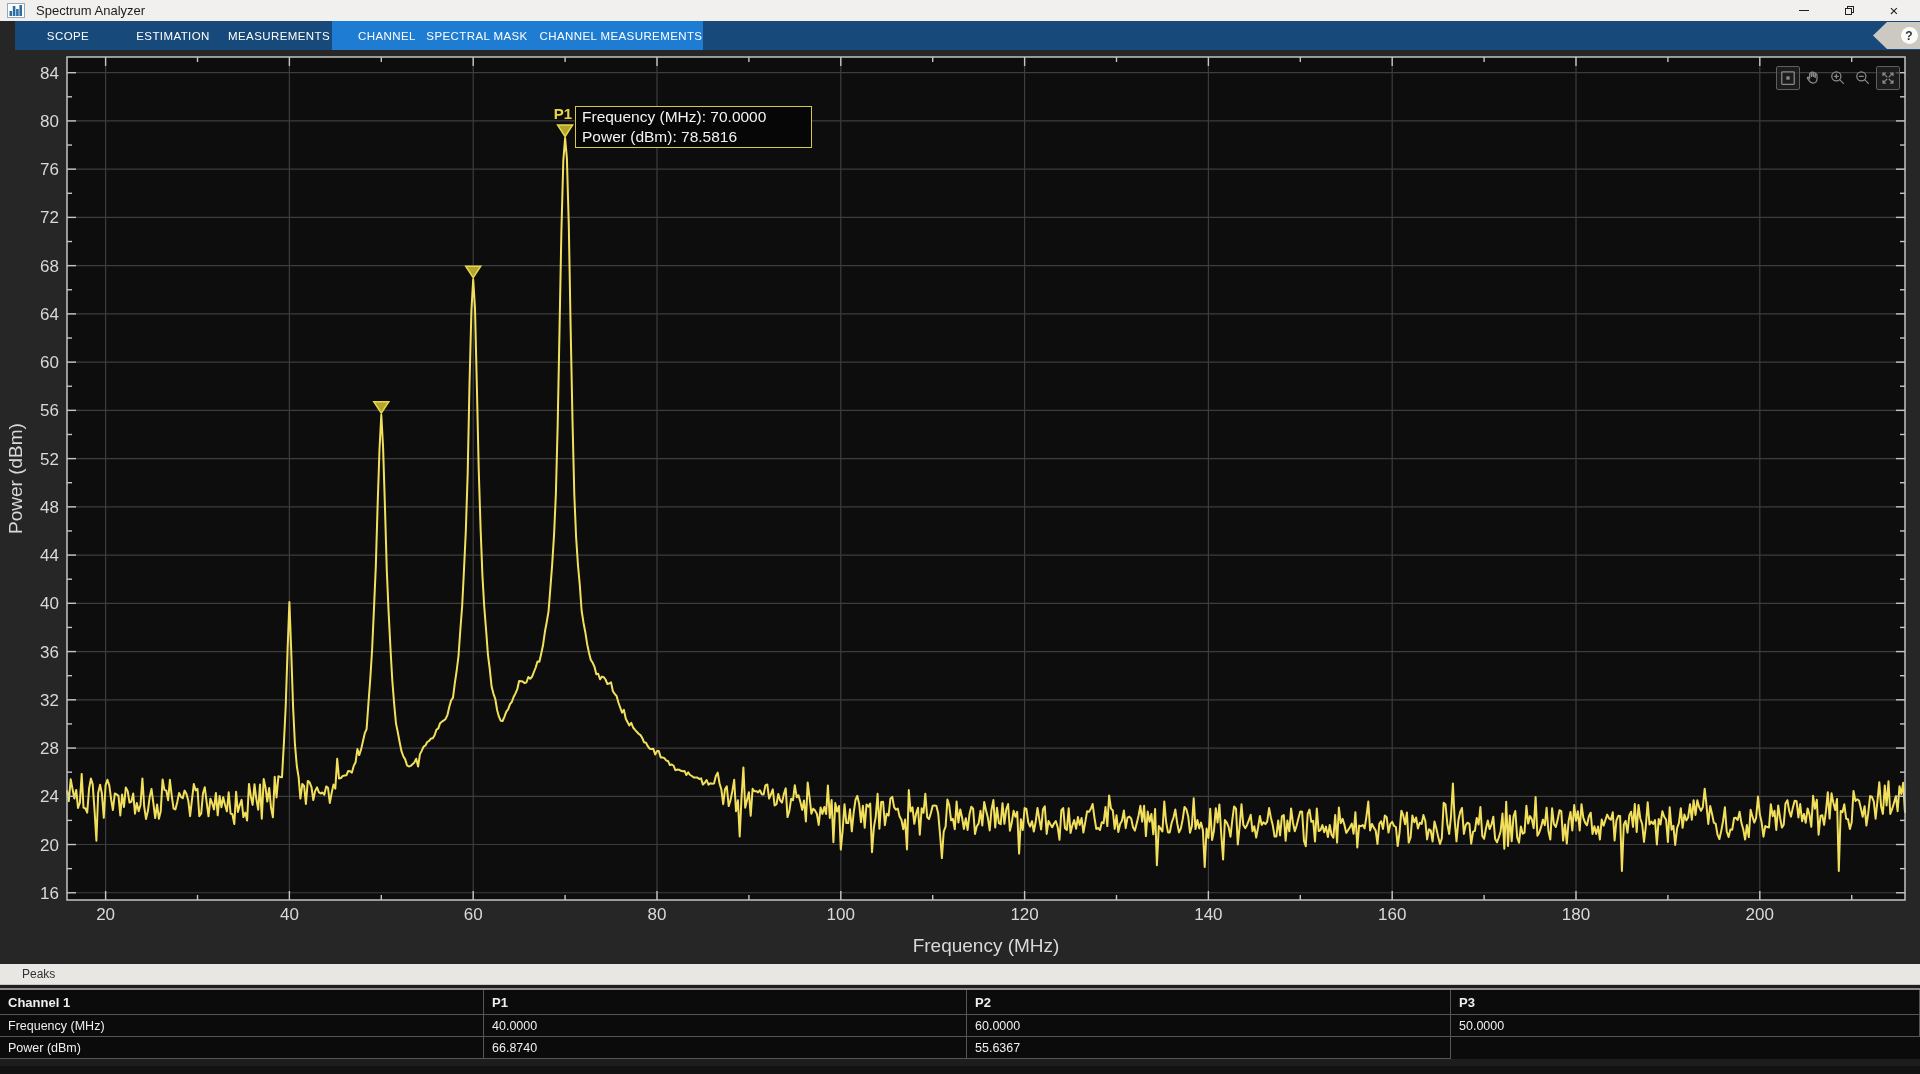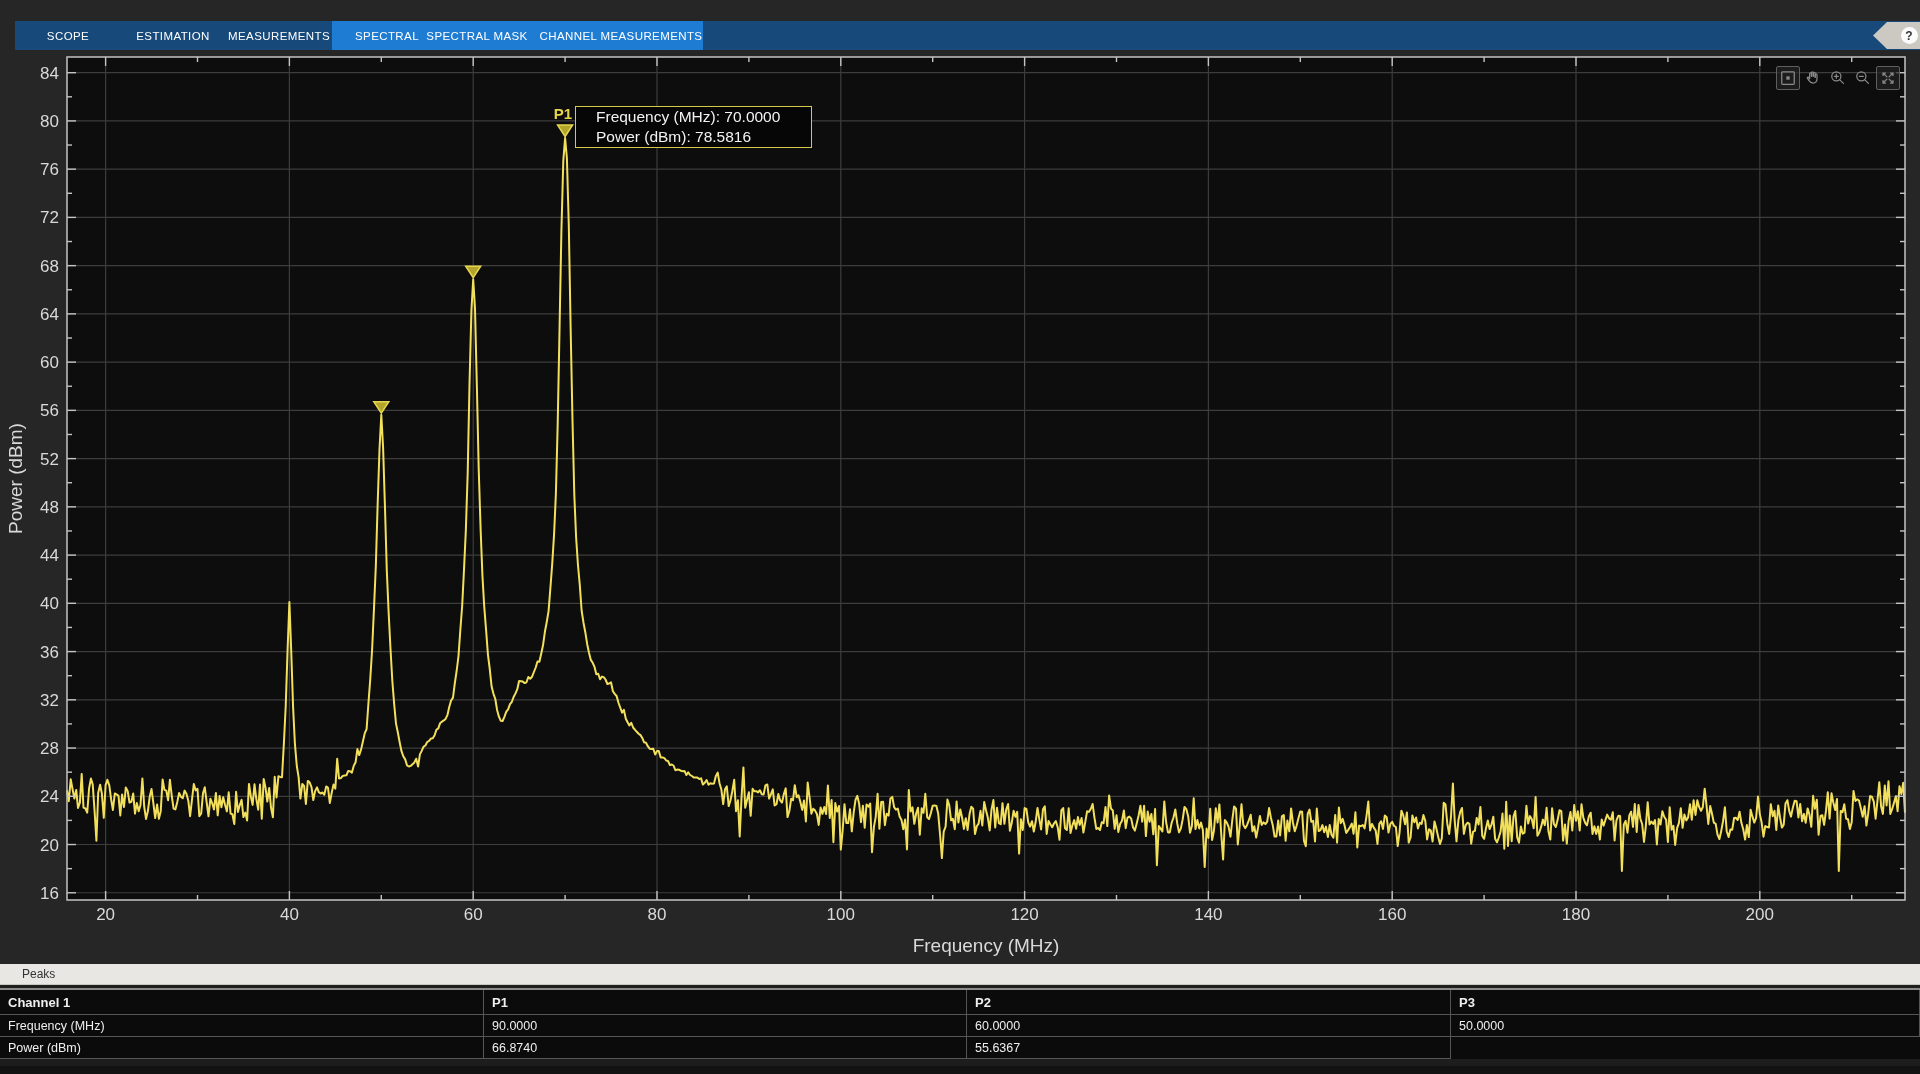--- a/index.html
+++ b/index.html
@@ -43,21 +43,21 @@
                 background:#262626; }
   #chart { position:absolute; left:0; top:0; }
   svg text { font-family:"Liberation Sans", sans-serif; }
 
   .axtoolbar { position:absolute; left:1776px; top:16px; display:flex; gap:1px; }
   .axbtn { width:24px; height:24px; display:flex; align-items:center; justify-content:center; }
   .axbtn.boxed { border:1px solid #5f5f5f; background:rgba(35,35,35,.7); border-radius:2px; }
 
   .datatip { position:absolute; left:575px; top:56px; width:237px; height:42px;
              background:#060606; border:1px solid #d6c84a; color:#f2f2f2;
-             font-size:15.5px; line-height:20px; padding:0 20px; white-space:nowrap; }
+             font-size:15.5px; line-height:20px; padding:0 6px; white-space:nowrap; }
   .datatip-label { position:absolute; left:516px; top:55px; width:56px; text-align:right;
                    color:#e8d54a; font-size:15px; font-weight:bold; }
 
   
   .peaks-strip { position:absolute; left:0; top:964px; width:1920px; height:21px;
                  background:#e9e7e4; border-bottom:1px solid #c9c6c2;text-align:center; }
   .peaks-strip span { position:absolute; left:22px; top:3px; font-size:12px; color:#333; }
   .peaks-gap { position:absolute; left:0; top:985px; width:1920px; height:3px; background:#1e1e1e; }
   .peaks-table { position:absolute; left:0; top:988px; width:1920px;
                  border-top:2px solid #8a8a8a; display:grid;
@@ -67,27 +67,49 @@
              border-bottom:1px solid #565656; overflow:hidden; white-space:nowrap; }
   .pt-head { height:25px; line-height:25px; font-weight:bold; font-size:13px; }
   .table-filler { position:absolute; left:0; top:1059px; width:1920px; height:7px; background:#1d1d1d; }
   .bottom-strip { position:absolute; left:0; top:1066px; width:1920px; height:8px; background:#121212; }
 </style>
 </head>
 <body>
 
 <div id="app">
 
+  <div class="titlebar">
+    <svg class="app-icon" viewBox="0 0 18 15">
+      <rect x="0.5" y="0.5" width="17" height="14" fill="#ffffff" stroke="#9aa7b8"></rect>
+      <rect x="2.5" y="8" width="2.6" height="5" fill="#2e6da4"></rect>
+      <rect x="5.8" y="3" width="2.6" height="10" fill="#2e6da4"></rect>
+      <rect x="9.1" y="6" width="2.6" height="7" fill="#2e6da4"></rect>
+      <rect x="12.4" y="2" width="2.6" height="11" fill="#2e6da4"></rect>
+    </svg>
+    <span class="title-text">Spectrum Analyzer</span>
+    <div class="winbtn min">
+        <div class="min-glyph"></div>
+      </div>
+    <div class="winbtn rest">
+      <div class="rest-glyph">
+          <div class="b b1"></div>
+          <div class="b b2"></div>
+        </div>
+    </div>
+    <div class="winbtn close">
+        <span>×</span>
+      </div>
+  </div>
 
   <div class="toolstrip">
     <div class="ctx-bg"></div>
     <div class="tab" style="left:20px;width:66px">SCOPE</div>
     <div class="tab" style="left:111px;width:94px">ESTIMATION</div>
     <div class="tab" style="left:206px;width:116px">MEASUREMENTS</div>
-    <div class="tab" style="left:326px;width:92px">SPECTRAL</div>
+    <div class="tab" style="left:326px;width:92px">CHANNEL</div>
     <div class="tab" style="left:412px;width:100px">SPECTRAL MASK</div>
     <div class="tab" style="left:536px;width:140px">CHANNEL MEASUREMENTS</div>
     <div class="help-tag">
       <div class="help-circle">?</div>
     </div>
   </div>
 
   <div class="plot-panel">
     <svg id="chart" width="1920" height="914" viewBox="0 0 1920 914">
         <rect x="67" y="7" width="1838" height="843" fill="#0d0d0d"></rect>
@@ -315,21 +337,21 @@
   <div class="peaks-strip">
     <span>Peaks</span>
   </div>
   <div class="peaks-gap"></div>
   <div class="peaks-table" id="peaks-table">
       <div class="pt-cell pt-head">Channel 1</div>
       <div class="pt-cell pt-head">P1</div>
       <div class="pt-cell pt-head">P2</div>
       <div class="pt-cell pt-head">P3</div>
       <div class="pt-cell">Frequency (MHz)</div>
-      <div class="pt-cell">90.0000</div>
+      <div class="pt-cell">40.0000</div>
       <div class="pt-cell">60.0000</div>
       <div class="pt-cell">50.0000</div>
       <div class="pt-cell">Power (dBm)</div>
       <div class="pt-cell">66.8740</div>
       <div class="pt-cell">55.6367</div>
     </div>
   <div class="table-filler"></div>
   <div class="bottom-strip"></div>
 </div>
 

